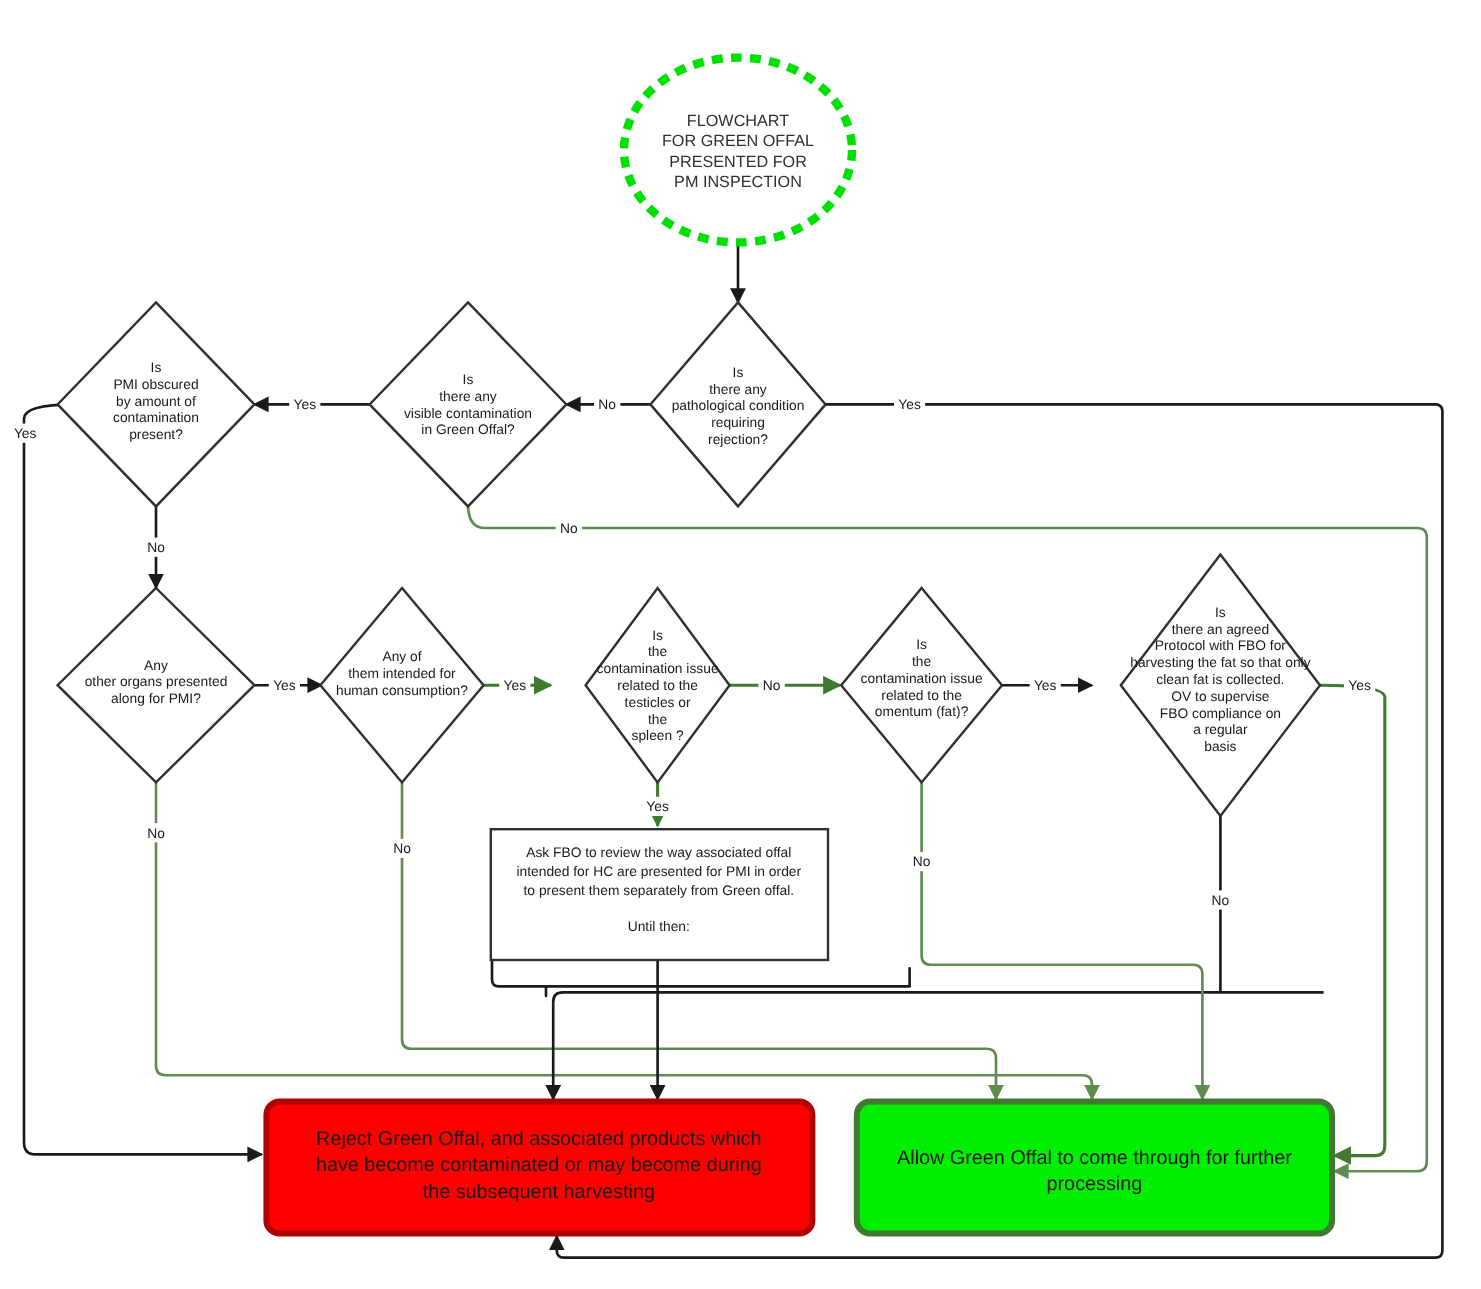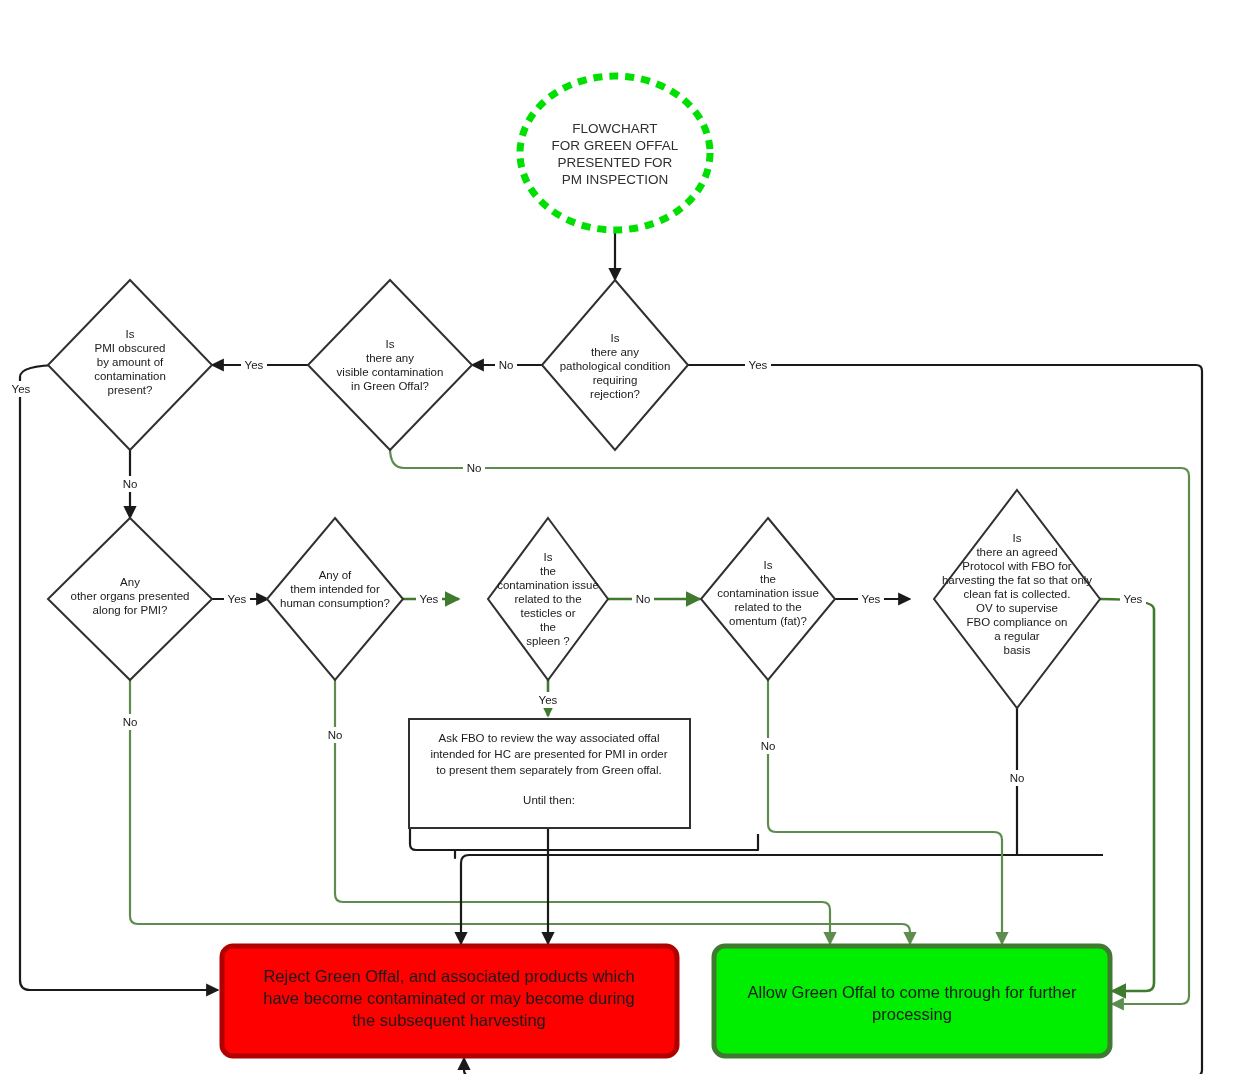--- a/index.html
+++ b/index.html
@@ -10,21 +10,20 @@
   body {
     width: 1234px;
     height: 1074px;
     font-family: "Liberation Sans", sans-serif;
     overflow: hidden;
   }
   #chart-root {
     position: relative;
     width: 1234px;
     height: 940px;
-    margin-top: 28px;
   }
   svg.flow {
     position: absolute;
     top: 0;
     left: 0;
     width: 1234px;
     height: 1074px;
   }
   .node-shape {
     fill: #ffffff;

